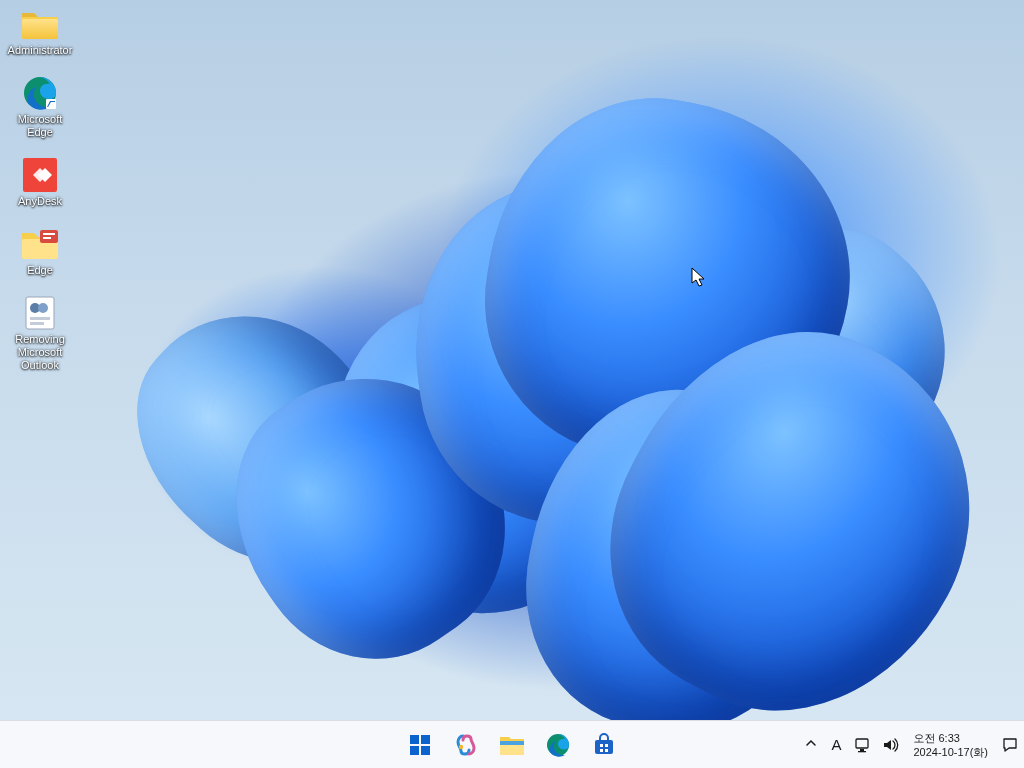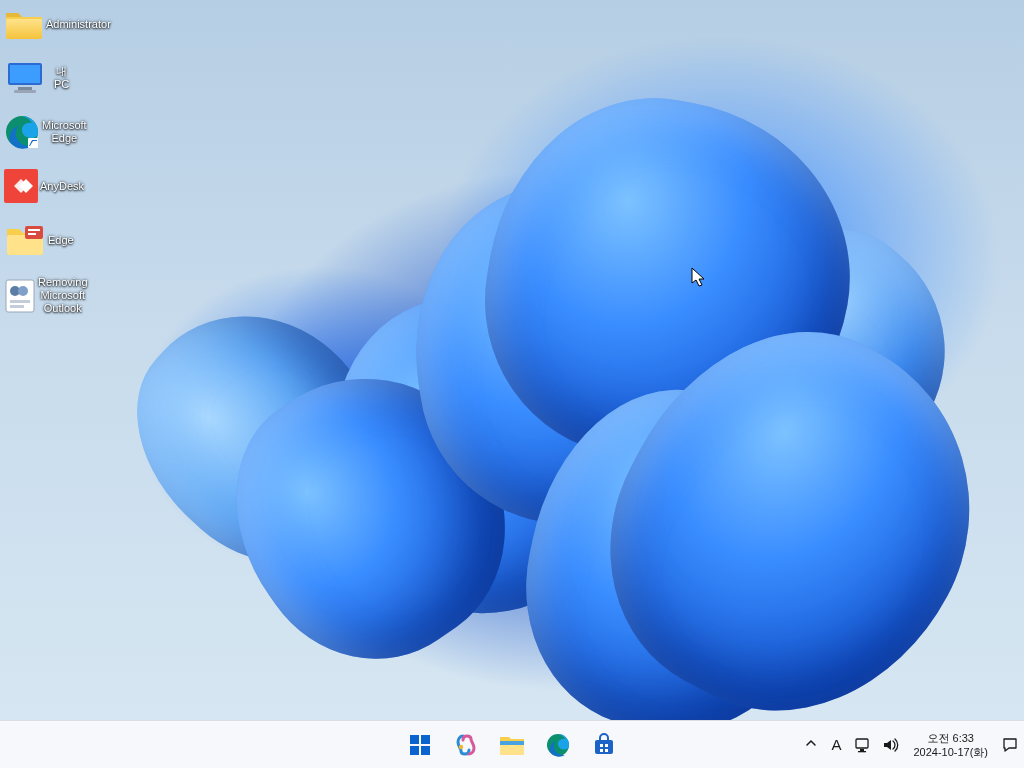--- a/index.html
+++ b/index.html
@@ -37,21 +37,21 @@
         background: radial-gradient(ellipse at 40% 30%, #a9d8ff 0%, #5ba6f6 45%, #1f63d6 90%); }
   .p8 { left: 520px; top: 150px; width: 240px; height: 260px; transform: rotate(40deg);
         background: radial-gradient(ellipse at 40% 30%, #9cd0ff 0%, #3e8df2 45%, #114bbd 90%); }
   
   #icons {
     position: absolute; left: 4px; top: 6px;
     display: flex; flex-direction: column; gap: 18px;
   }
   .dicon {
     width: 72px;
-    display: flex; align-items: center;
+    display: flex; flex-direction: column; align-items: center;
     gap: 2px;
     cursor: default;
   }
   .dicon .pic {
     width: 42px; height: 36px;
     display: flex; align-items: center; justify-content: center;
   }
   .dicon .lbl {
     color: #fff;
     font-size: 11px;
@@ -76,21 +76,21 @@
     width: 40px; height: 40px;
     display: flex; align-items: center; justify-content: center;
     border-radius: 4px;
     cursor: default;
   }
   #tb-right {
     position: absolute; right: 4px; height: 48px;
     display: flex; align-items: center; gap: 8px;
   }
   .tray-ico { width: 20px; height: 20px; display:flex; align-items:center; justify-content:center; }
-  #clock { text-align: center; font-size: 11px; line-height: 14px; color: #1a1a1a; padding: 0 4px; }
+  #clock { text-align: left; font-size: 11px; line-height: 14px; color: #1a1a1a; padding: 0 4px; }
   #ime { font-size: 15px; color: #1a1a1a; width: 18px; text-align:center; }
   #overflow { font-size: 12px; color:#1a1a1a; width:16px; text-align:center; }
   #notif { width: 20px; height:20px; display:flex; align-items:center; justify-content:center; }
   
   #cursor {
     position: absolute; left: 691px; top: 267px;
     pointer-events: none;
   }
 </style>
 </head>
@@ -120,31 +120,20 @@
               <linearGradient id="fg1" x1="0" y1="0" x2="0" y2="1">
             <stop offset="0" stop-color="#ffe28a"></stop>
                 <stop offset="1" stop-color="#f4c33b"></stop>
           </linearGradient>
             </defs>
         </svg>
       </div>
       <div class="lbl">Administrator</div>
     </div>
 
-    <div class="dicon">
-      <div class="pic">
-        <svg width="38" height="34" viewBox="0 0 38 34">
-          <rect x="2" y="2" width="34" height="22" rx="2" fill="#2c6bd1"></rect>
-          <rect x="4" y="4" width="30" height="18" fill="#3d9dff"></rect>
-          <rect x="12" y="26" width="14" height="3" fill="#7c8aa0"></rect>
-          <rect x="8" y="29" width="22" height="3" rx="1" fill="#9aa6b8"></rect>
-        </svg>
-      </div>
-      <div class="lbl">내 PC</div>
-    </div>
 
 
     <div class="dicon">
       <div class="pic">
         <svg width="36" height="36" viewBox="0 0 36 36">
           <circle cx="18" cy="18" r="16" fill="#0b8f6f"></circle>
           <path d="M18 2 a16 16 0 0 1 16 16 c0 4 -3 6 -7 6 c-6 0 -9 -4 -9 -8 c0 -5 4 -8 10 -7 A16 16 0 0 0 18 2" fill="#1aa3e8"></path>
           <path d="M6 28 a16 16 0 0 0 22 4 c-6 1 -14 -2 -16 -10 c-1 -4 0 -8 3 -10 c-6 1 -11 8 -9 16" fill="#1270c9"></path>
           <rect x="24" y="24" width="10" height="10" fill="#fff" rx="1"></rect>
           <path d="M26 32 l3 -5 h4 v-1 h-5 l-3 6" fill="#1270c9"></path>

